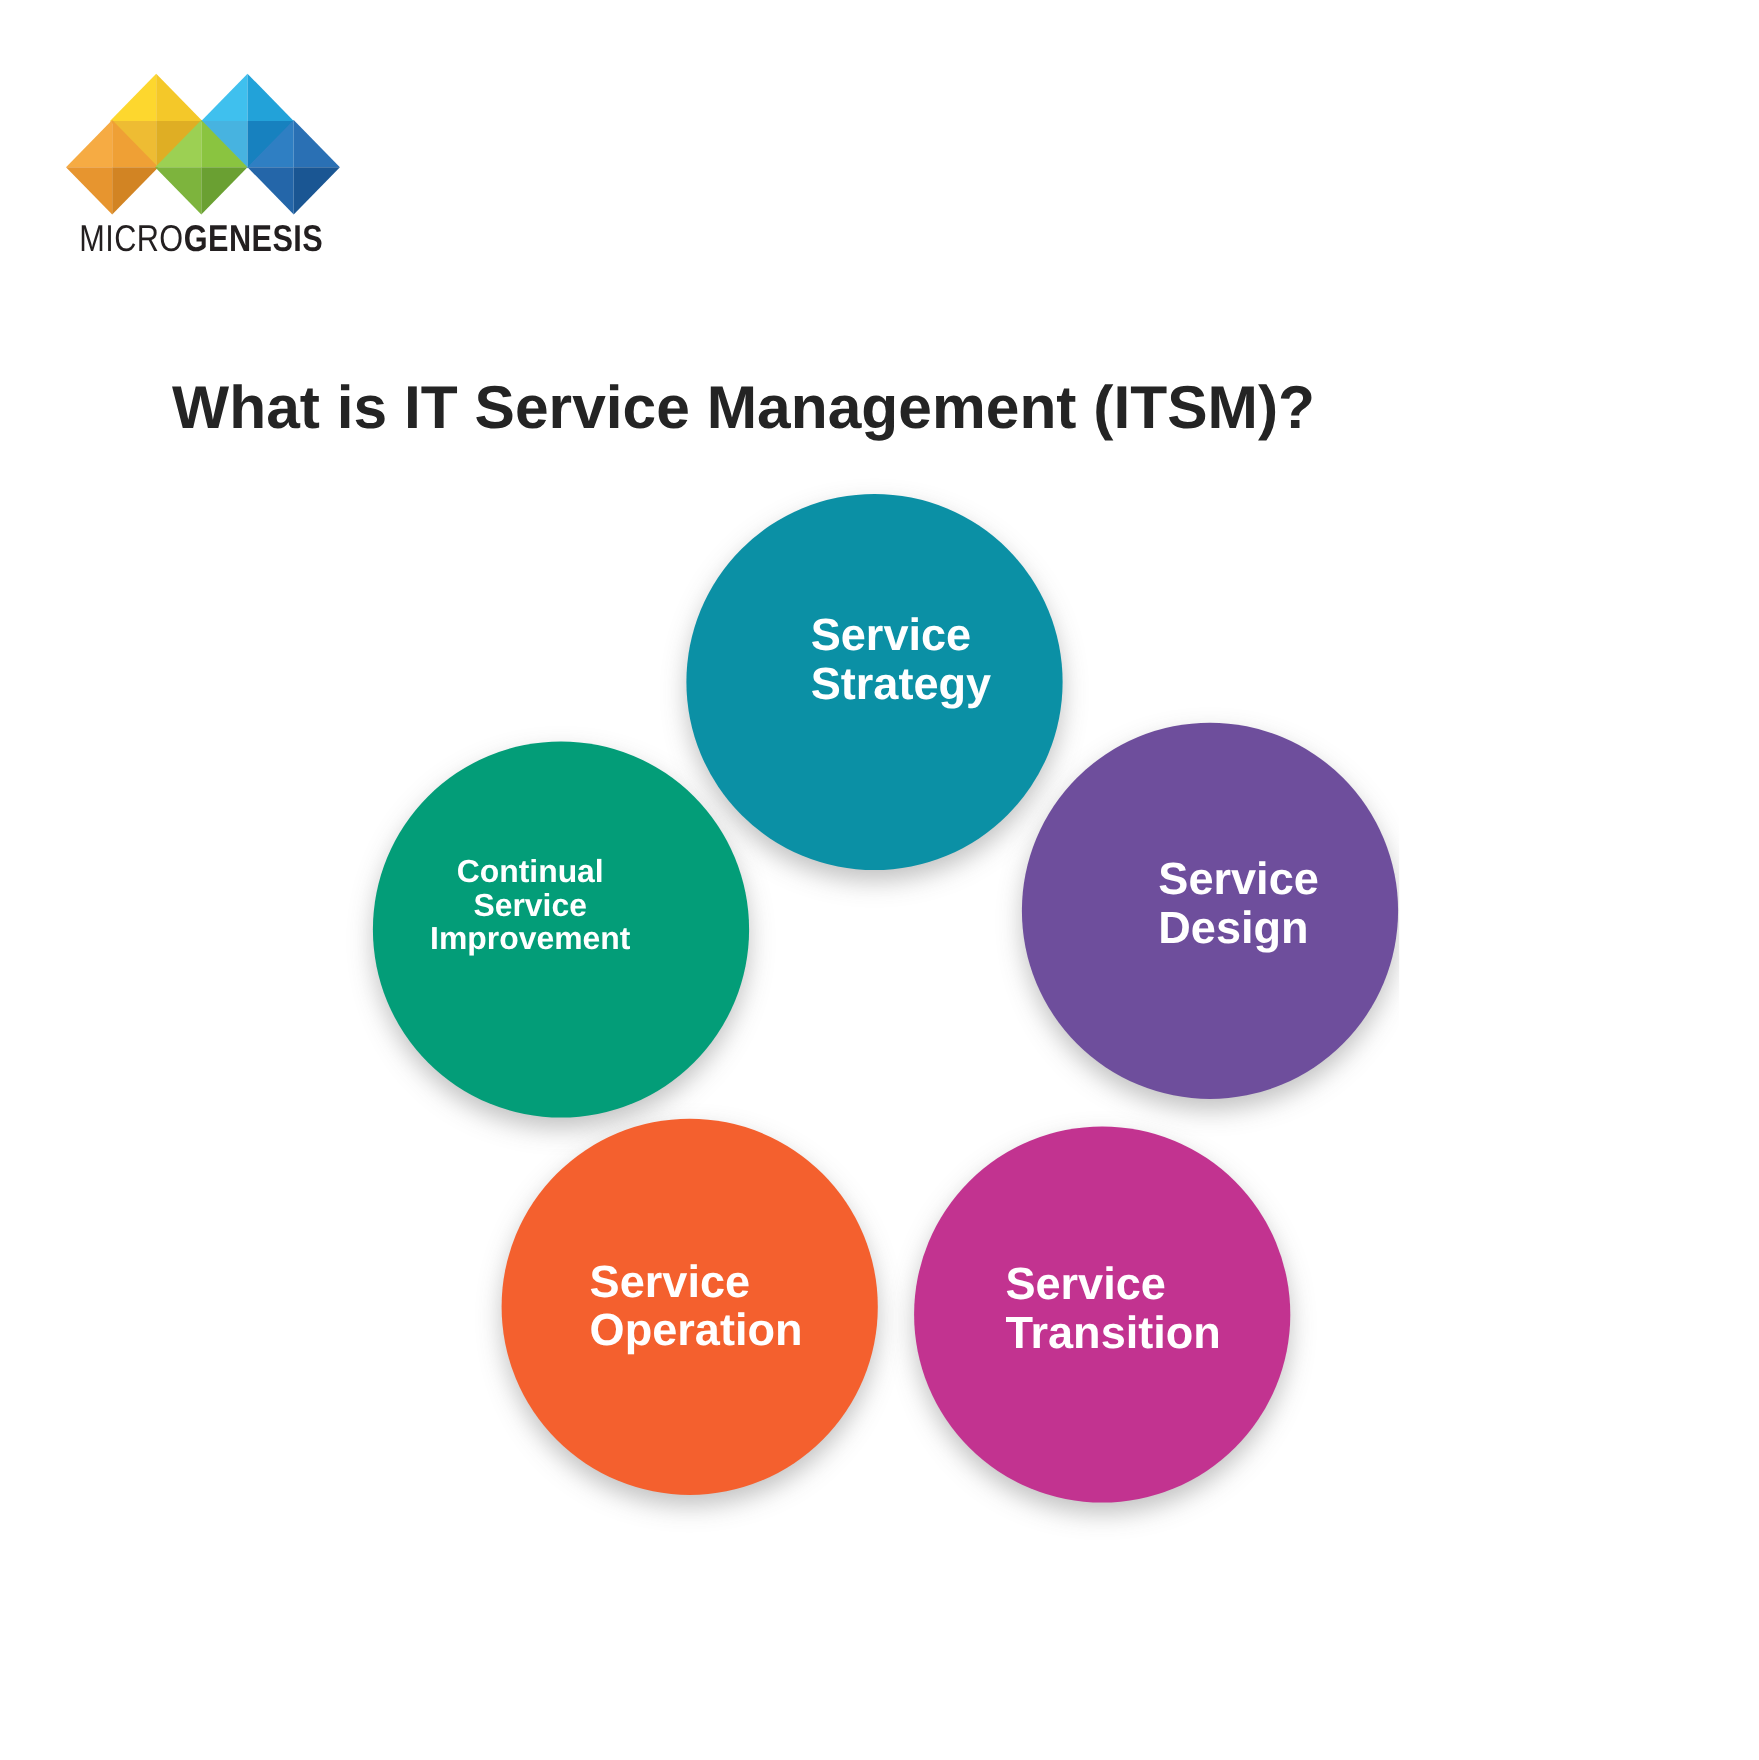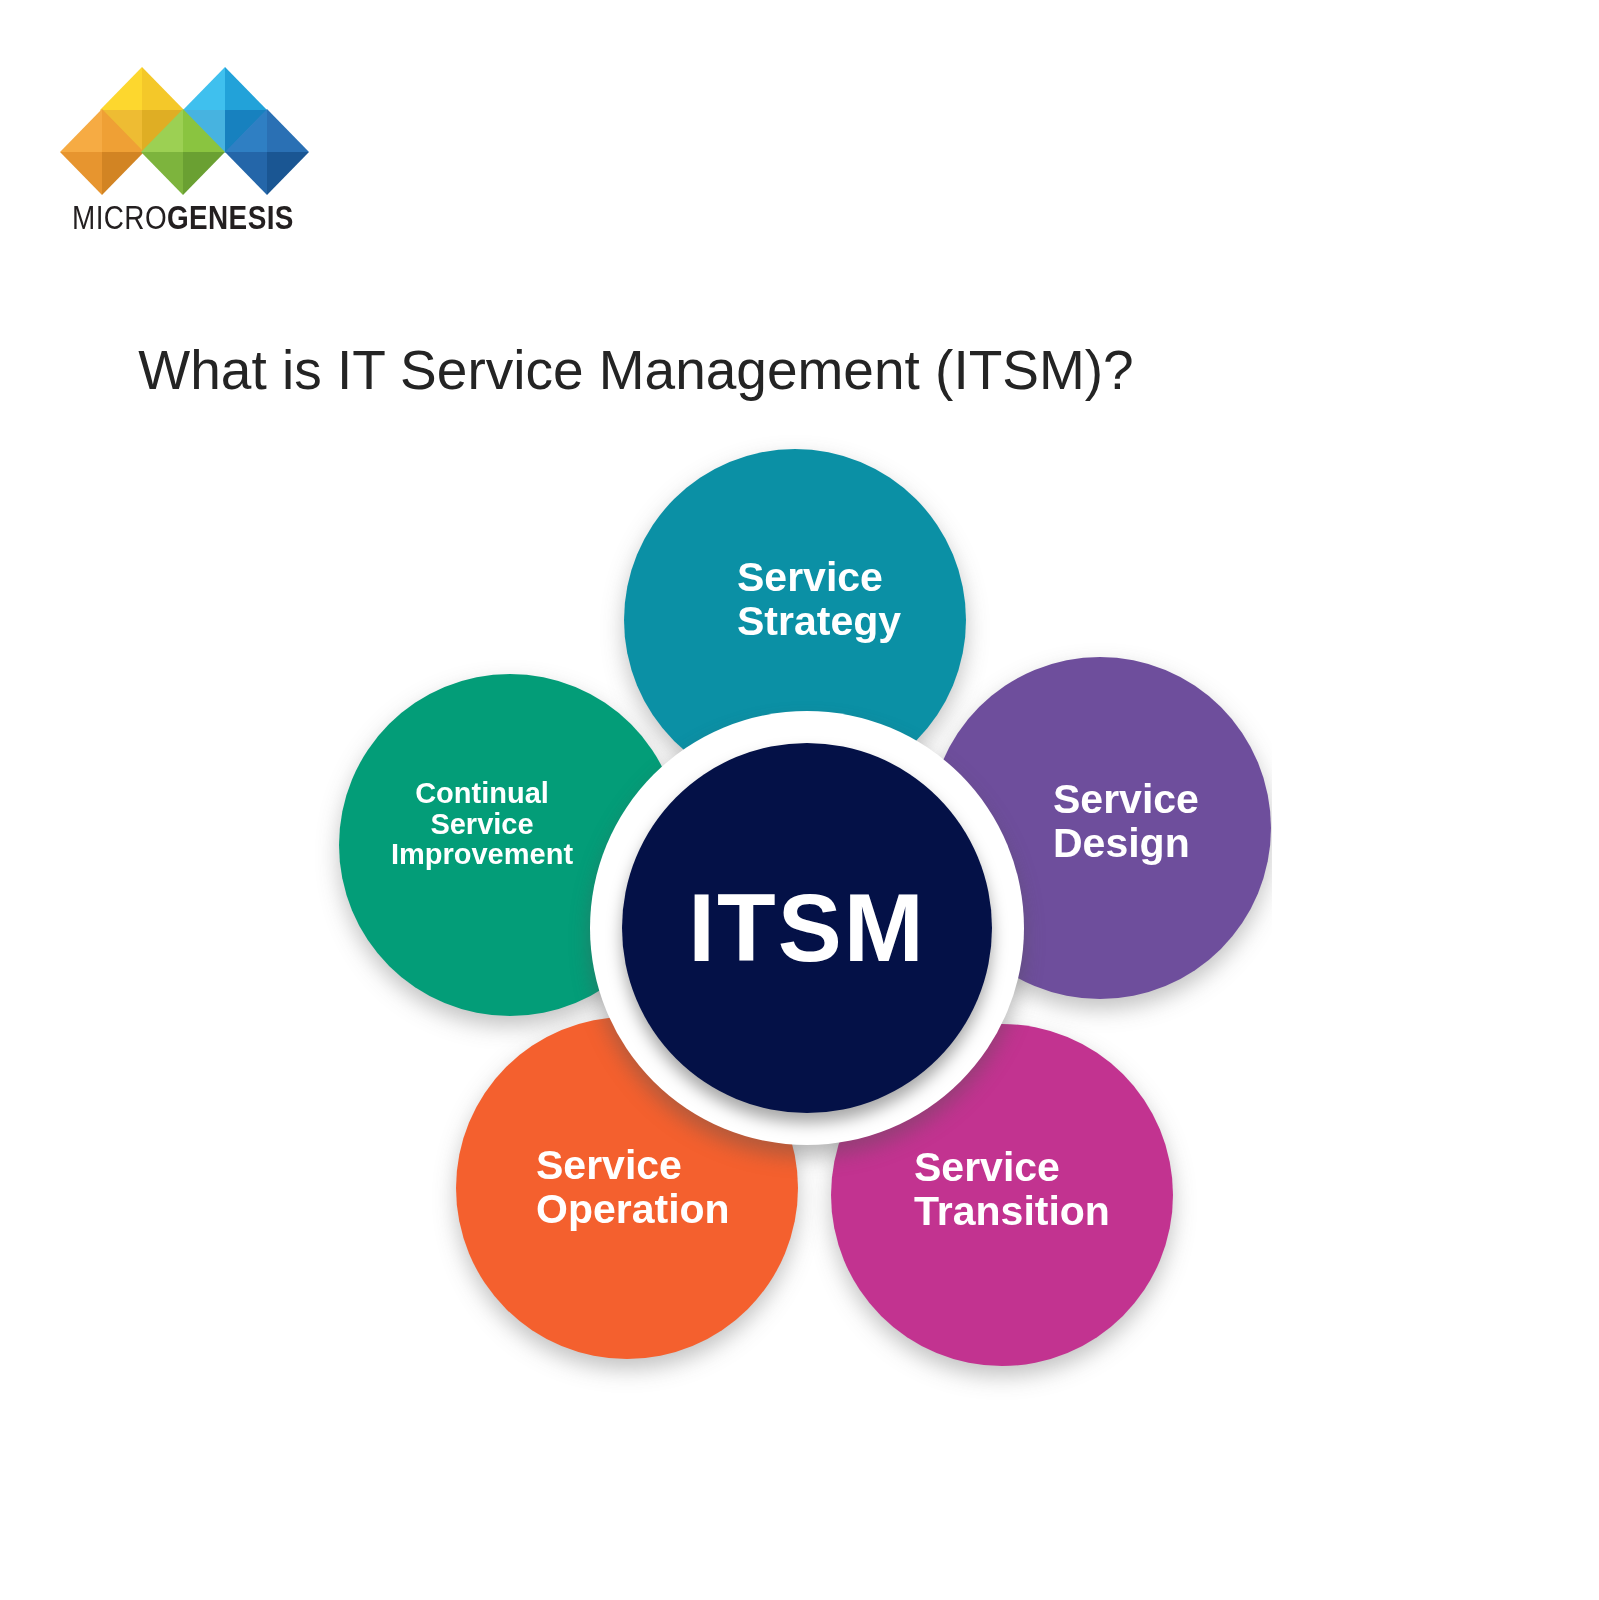--- a/index.html
+++ b/index.html
@@ -45,23 +45,24 @@
 
   
   .title {
     position: absolute;
     left: 0;
     top: 338px;
     width: 100%;
     margin: 0;
     text-align: center;
     font-size: 55px;
-    font-weight: 400;
+    font-weight: 700;
     color: #242424;
     letter-spacing: 0px;
+    padding-left: 40px;
   }
 
   
   .diagram { position: absolute; left: 0; top: 0; width: 100%; height: 100%; }
 
   .petal {
     position: absolute;
     width: 342px;
     height: 342px;
     border-radius: 50%;
@@ -187,20 +188,15 @@
     <div class="petal petal-operation" style="background: rgb(244, 96, 46);">
       <div class="petal-label">Service
 Operation</div>
     </div>
 
     <div class="petal petal-transition" style="background: rgb(194, 51, 144);">
       <div class="petal-label">Service
 Transition</div>
     </div>
 
-    <div class="hub-ring">
-      <div class="hub-core" style="background: rgb(4, 17, 71);">
-        <div class="hub-label">ITSM</div>
-      </div>
-    </div>
 
   </div>
 </div>
 
 </body></html>

